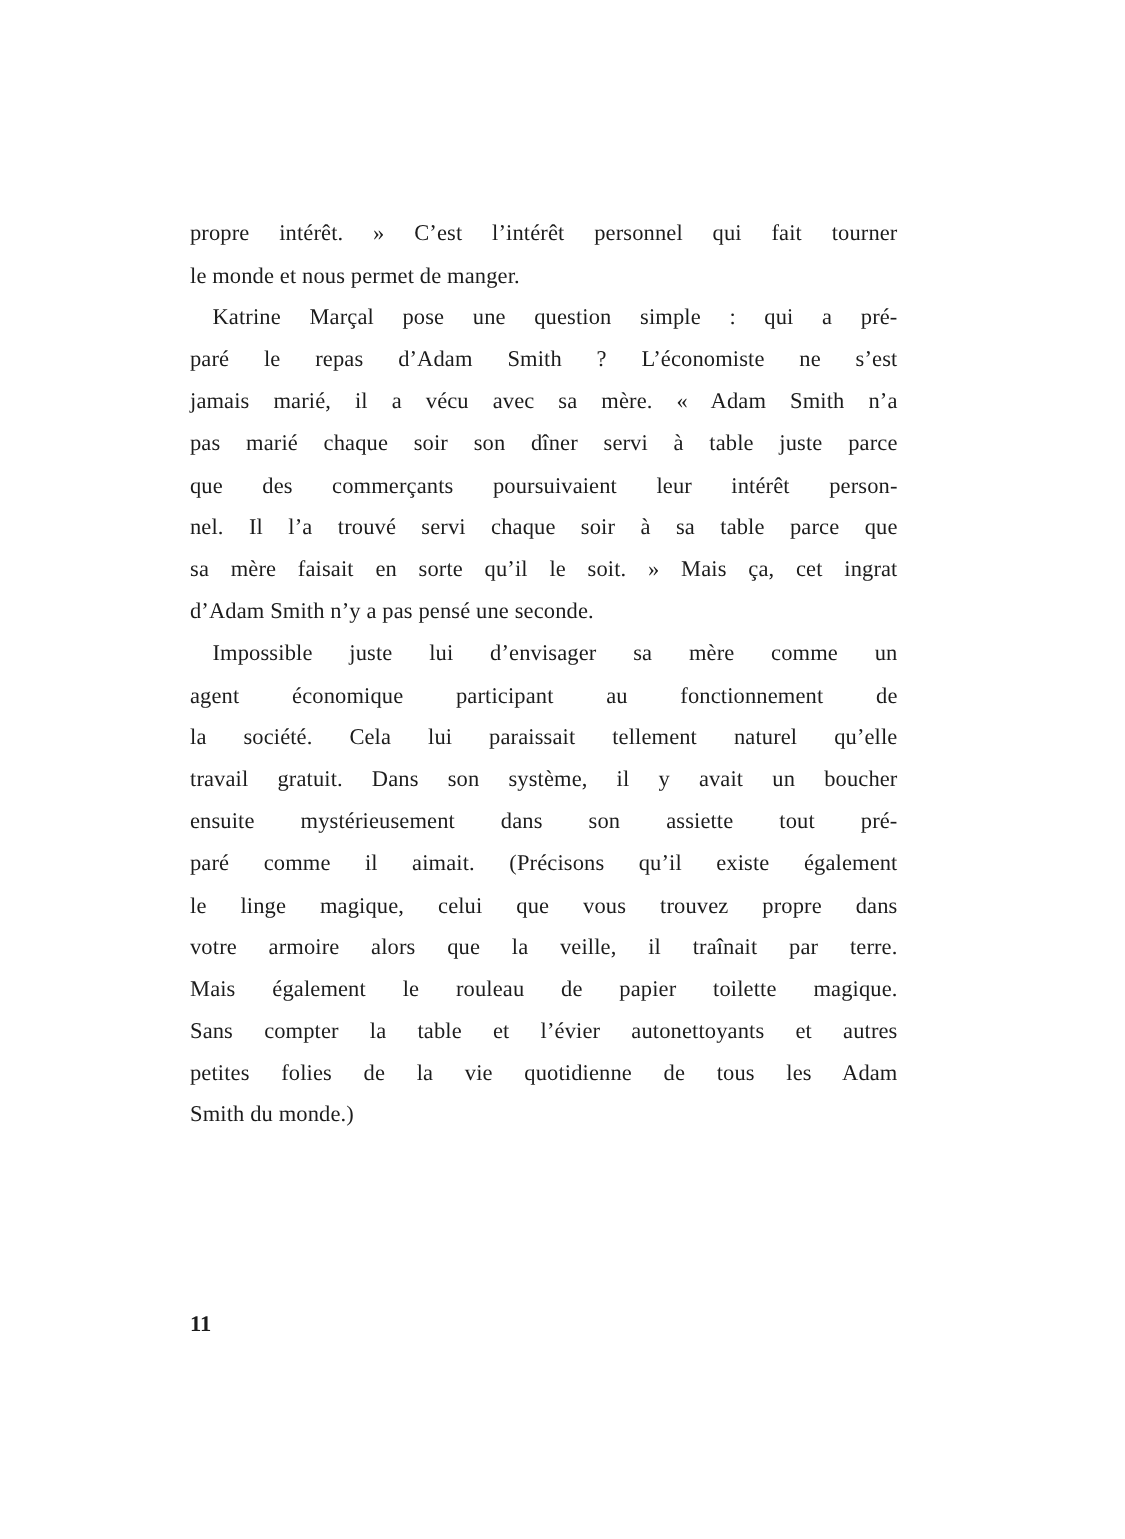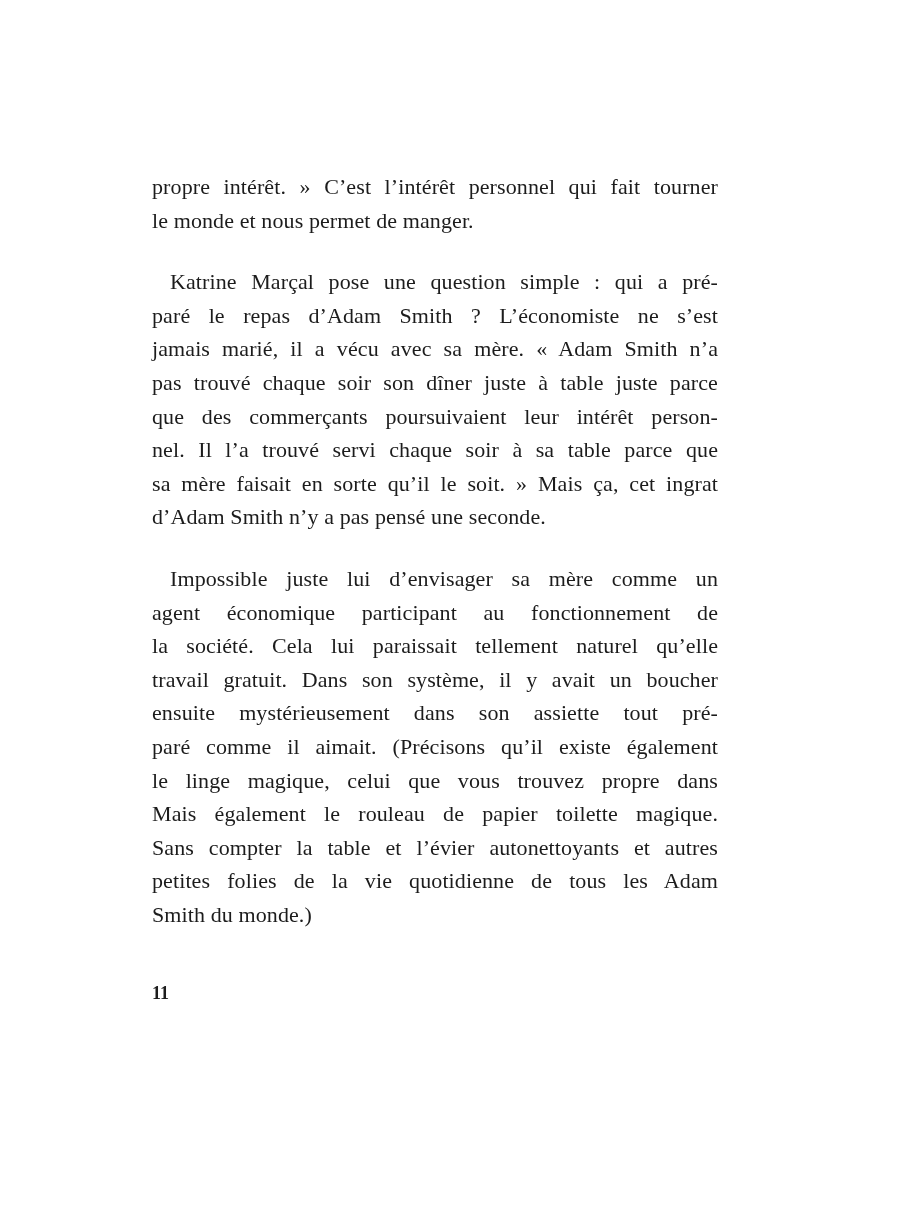--- a/index.html
+++ b/index.html
@@ -23,38 +23,37 @@
     left: 152px;
     top: 170px;
     width: 566px;
   }
   .paragraph {
     margin: 0;
     padding: 0;
   }
   .line {
     display: block;
-    font-size: 22px;
+    font-size: 18px;
     line-height: 33.6px;
     text-align: justify;
     text-align-last: justify;
     letter-spacing: 0.1px;
   }
   .line.para-end {
     text-align: left;
     text-align-last: left;
   }
   .line.indent {
     text-indent: 18px;
-    margin-top: 28px;
   }
   .page-number {
     position: absolute;
     left: 152px;
-    top: 982px;
+    top: 1048px;
     font-size: 18px;
     line-height: 22px;
     font-weight: 700;
     color: #1c1c1c;
   }
 </style>
 </head>
 <body>
 
 <div class="book-page">
@@ -63,35 +62,36 @@
 
     <p class="paragraph">
       <span class="line">propre intérêt. » C’est l’intérêt personnel qui fait tourner</span>
       <span class="line para-end">le monde et nous permet de manger.</span>
     </p>
 
     <p class="paragraph">
       <span class="line indent">Katrine Marçal pose une question simple : qui a pré-</span>
       <span class="line">paré le repas d’Adam Smith ? L’économiste ne s’est</span>
       <span class="line">jamais marié, il a vécu avec sa mère. « Adam Smith n’a</span>
-      <span class="line">pas trouvé chaque soir son dîner juste à table juste parce</span>
+      <span class="line">pas marié chaque soir son dîner servi à table juste parce</span>
       <span class="line">que des commerçants poursuivaient leur intérêt person-</span>
       <span class="line">nel. Il l’a trouvé servi chaque soir à sa table parce que</span>
       <span class="line">sa mère faisait en sorte qu’il le soit. » Mais ça, cet ingrat</span>
       <span class="line para-end">d’Adam Smith n’y a pas pensé une seconde.</span>
     </p>
 
     <p class="paragraph">
       <span class="line indent">Impossible juste lui d’envisager sa mère comme un</span>
       <span class="line">agent économique participant au fonctionnement de</span>
       <span class="line">la société. Cela lui paraissait tellement naturel qu’elle</span>
       <span class="line">travail gratuit. Dans son système, il y avait un boucher</span>
       <span class="line">ensuite mystérieusement dans son assiette tout pré-</span>
       <span class="line">paré comme il aimait. (Précisons qu’il existe également</span>
       <span class="line">le linge magique, celui que vous trouvez propre dans</span>
+      <span class="line">votre armoire alors que la veille, il traînait par terre.</span>
       <span class="line">Mais également le rouleau de papier toilette magique.</span>
       <span class="line">Sans compter la table et l’évier autonettoyants et autres</span>
       <span class="line">petites folies de la vie quotidienne de tous les Adam</span>
       <span class="line para-end">Smith du monde.)</span>
     </p>
 
   </div>
 
   <div class="page-number">11</div>
 

